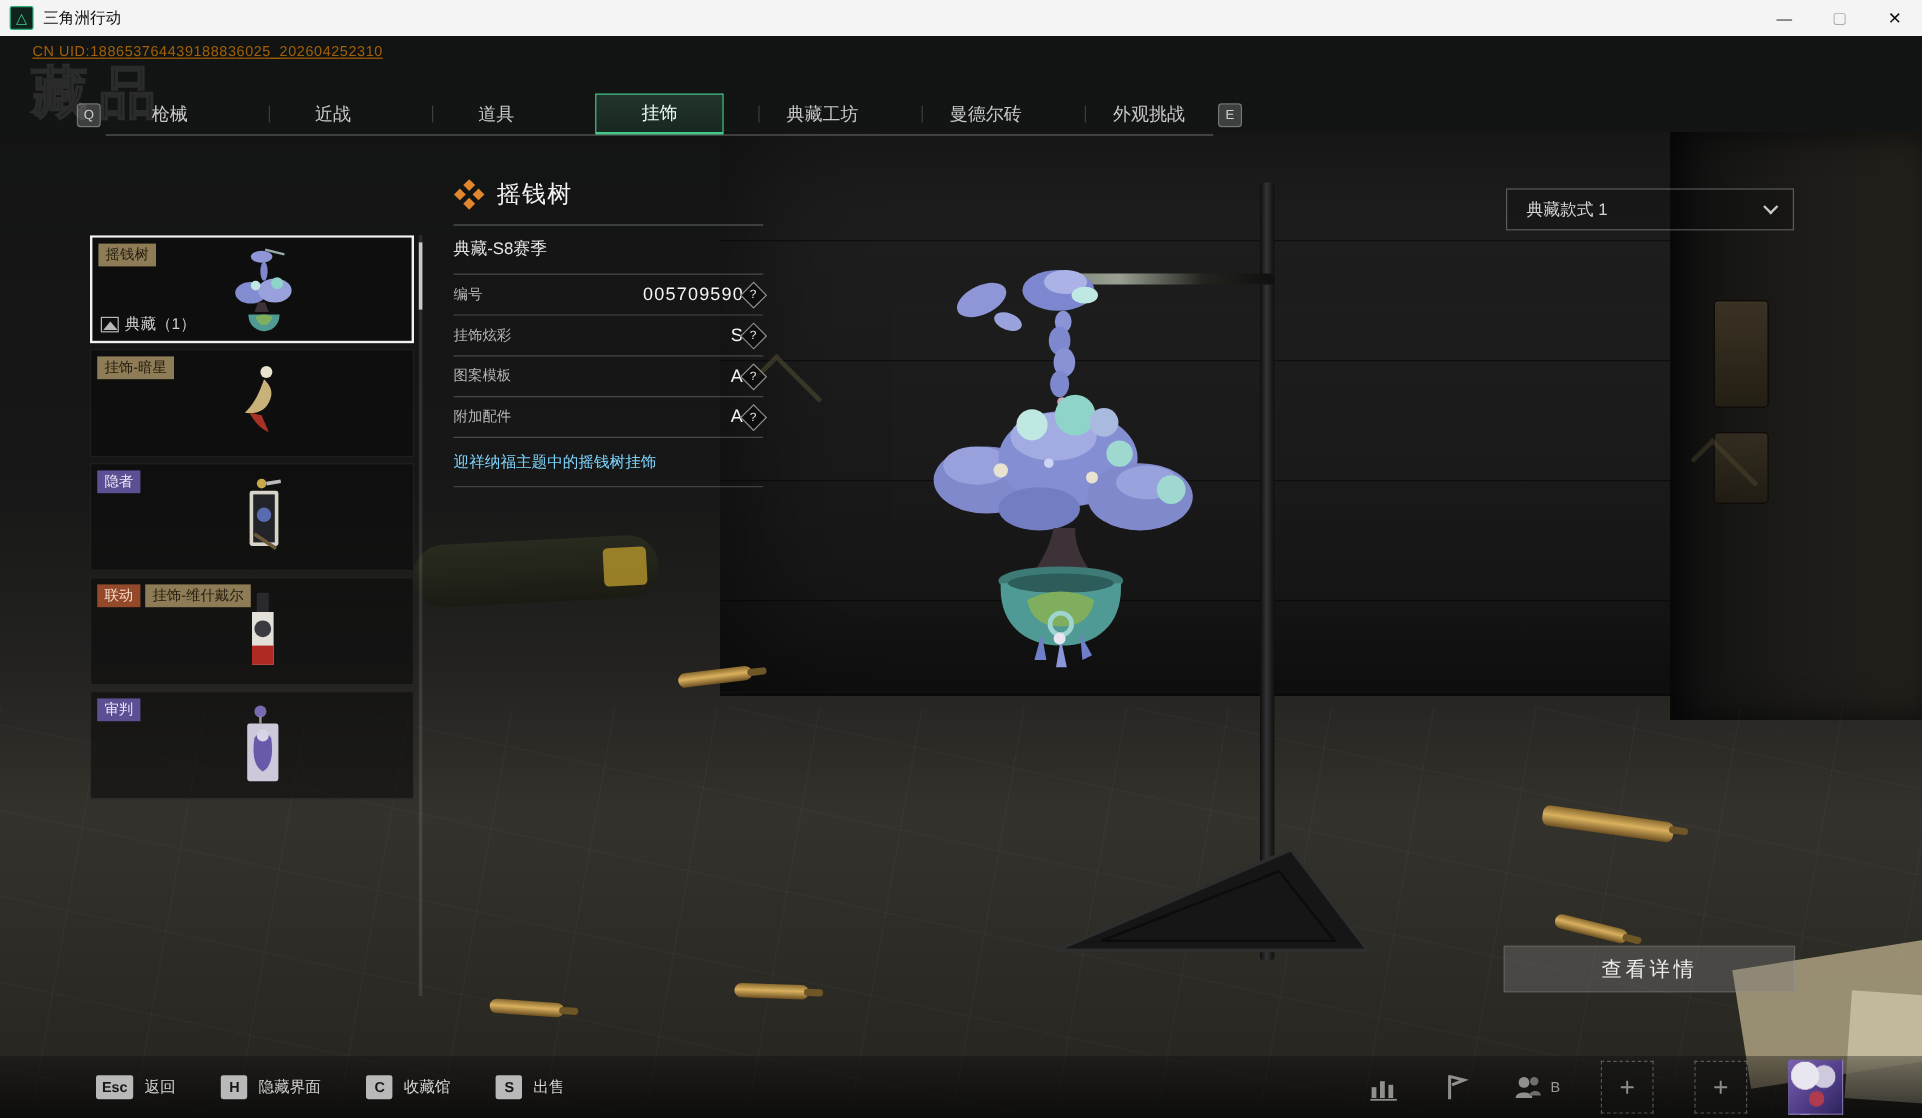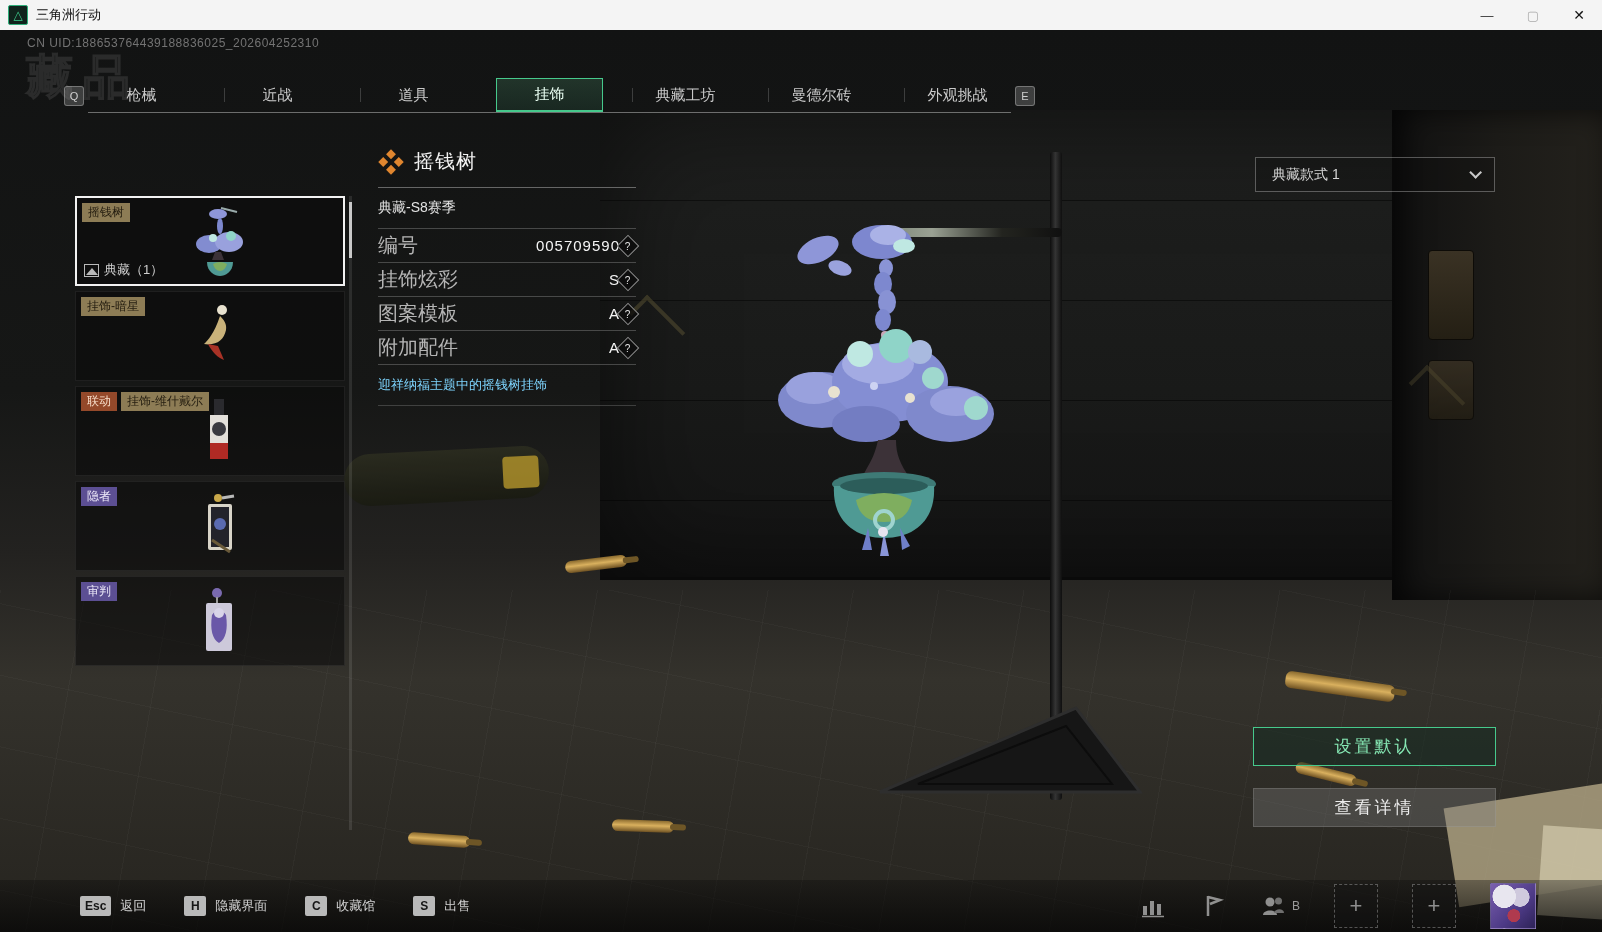--- a/index.html
+++ b/index.html
@@ -30,21 +30,21 @@
   .bullet::after { content:""; position:absolute; right:-12px; top:3px; width:16px; height:6px; border-radius:3px; background:#6e5626; }
   .bottle { position:absolute; left:344px; top:420px; width:205px; height:52px; border-radius:26px; background:linear-gradient(180deg,#2c2d20,#1a1b12); transform:rotate(-3deg); opacity:.9; }
   .bottle::after { content:""; position:absolute; right:10px; top:10px; width:36px; height:32px; background:#c7a42e; border-radius:4px; opacity:.8; }
 
   
   .pole { position:absolute; left:1050px; top:122px; width:12px; height:648px; background:linear-gradient(90deg,#0d0d0d,#343434 45%,#0f0f0f); border-radius:3px; }
   .arm { position:absolute; left:862px; top:198px; width:200px; height:9px; background:linear-gradient(90deg,#6f7a6e,#9aa193 35%,#23241f 70%,#101010); border-radius:4px; }
   .base-svg { position:absolute; left:840px; top:650px; }
 
   
-  .uid { position:absolute; left:27px; top:36px; font-size:12px; letter-spacing:.5px; color:#737373; z-index:5; }
+  .uid { position:absolute; left:27px; top:36px; font-size:12px; letter-spacing:.5px; color:#a16207; z-index:5;text-decoration:underline; }
   .watermark { position:absolute; left:26px; top:46px; font-size:47px; font-weight:bold; letter-spacing:10px; color:transparent; -webkit-text-stroke:1.2px rgba(255,255,255,.10); z-index:4; }
 
   .tabbar { position:absolute; left:64px; top:78px; height:35px; display:flex; align-items:center; z-index:10; }
   .keycap-sm { width:20px; height:20px; border-radius:3px; background:rgba(190,190,190,.25); border:1px solid rgba(220,220,220,.35); color:#cfcfcf; font-size:11px; display:flex; align-items:center; justify-content:center; }
   .tabs { display:flex; height:35px; margin:16px 4px; border-bottom:1px solid rgba(255,255,255,.38);gap:29px; }
   .tab { width:107px; height:100%; display:flex; align-items:center; justify-content:center; font-size:15px; color:#c9c9c9; position:relative; cursor:pointer; }
   .tab + .tab::before { content:""; position:absolute; left:0; top:10px; width:1px; height:14px; background:rgba(255,255,255,.18); }
   .tab.active { background:linear-gradient(180deg,rgba(52,92,70,.45),rgba(30,56,44,.55)); border:1px solid #46c98c; border-bottom:2px solid #46c98c; color:#eafff3; }
   .tab.active::before { display:none; }
 
@@ -64,21 +64,21 @@
   .coll-icon::after { content:""; position:absolute; left:1px; bottom:1px; width:0; height:0; border-left:6px solid transparent; border-right:6px solid transparent; border-bottom:7px solid #b9b9b9; }
   .scrollbar { position:absolute; left:349px; top:196px; width:3px; height:634px; background:rgba(255,255,255,.10); z-index:9; }
   .scroll-thumb { position:absolute; left:0; top:6px; width:3px; height:56px; background:#c9c9c9; }
 
   
   .detail { position:absolute; left:378px; top:148px; width:258px; z-index:10; }
   .d-title { display:flex; align-items:center; gap:10px; padding-bottom:12px; border-bottom:1px solid rgba(255,255,255,.35); }
   .d-title .txt { font-size:20px; color:#f2f2f2; letter-spacing:1px; }
   .d-season { padding:11px 0; font-size:14px; color:#e3e3e3; border-bottom:1px solid rgba(255,255,255,.22); }
   .d-row { display:flex; align-items:center; height:34px; border-bottom:1px solid rgba(255,255,255,.22); }
-  .d-row .lbl { flex:1; font-size:20px; color:#b5b5b5; }
+  .d-row .lbl { flex:1; font-size:12px; color:#b5b5b5; }
   .d-row .val { font-size:15px; color:#f5f5f5; letter-spacing:1px; }
   .qmark { width:16px; height:16px; transform:rotate(45deg); border:1px solid #8f8f8f; background:rgba(10,10,10,.7); display:flex; align-items:center; justify-content:center; }
   .qmark span { transform:rotate(-45deg); font-size:10px; color:#e5e5e5; }
   .d-desc { padding:11px 0; font-size:13px; color:#7dd3fc; border-bottom:1px solid rgba(255,255,255,.18); }
 
   
   .dropdown { position:absolute; left:1255px; top:157px; width:240px; height:35px; border:1px solid rgba(220,220,220,.35); background:rgba(10,10,10,.25); display:flex; align-items:center; padding:0 16px; color:#d5d5d5; font-size:14px; z-index:10; cursor:pointer; }
   .chev { margin-left:auto; width:9px; height:9px; border-right:2px solid #c9c9c9; border-bottom:2px solid #c9c9c9; transform:rotate(45deg) translateY(-3px); }
 
   
@@ -243,42 +243,42 @@
       <svg class="thumb" viewBox="0 0 70 76">
         <circle cx="38" cy="10" r="5" fill="#e8e2cf"></circle>
         <path d="M36 16 C30 34 24 40 20 44 C32 46 40 40 42 30 C43 24 40 20 36 16 Z" fill="#c9b27a"></path>
         <path d="M24 44 C28 52 34 58 40 60 L34 46 Z" fill="#a83226"></path>
       </svg>
     </div>
 
 
     <div class="card">
       <div class="badge-row">
-        <span class="badge linkage">联动</span>
-        <span class="badge gold">挂饰-维什戴尔</span>
-      </div>
-      <svg class="thumb" viewBox="0 0 70 76">
-        <rect x="30" y="4" width="10" height="16" fill="#2a2a2e"></rect>
-        <rect x="26" y="20" width="18" height="44" fill="#e3e0da"></rect>
-        <circle cx="35" cy="34" r="7" fill="#3a3a40"></circle>
-        <rect x="26" y="48" width="18" height="16" fill="#b02a24"></rect>
-      </svg>
-    </div>
-
-    <div class="card">
-      <div class="badge-row">
           <span class="badge purple">隐者</span>
         </div>
       <svg class="thumb" viewBox="0 0 70 76">
         <circle cx="34" cy="8" r="4" fill="#c9a84a"></circle>
           <line x1="38" y1="8" x2="50" y2="6" stroke="#b9b9b9" stroke-width="3"></line>
         <rect x="24" y="14" width="24" height="46" rx="2" fill="#d8d4c8"></rect>
         <rect x="27" y="17" width="18" height="40" fill="#23232a"></rect>
         <circle cx="36" cy="34" r="6" fill="#5a6ab0"></circle>
         <line x1="28" y1="50" x2="46" y2="62" stroke="#6a5a3a" stroke-width="3"></line>
+      </svg>
+    </div>
+
+    <div class="card">
+      <div class="badge-row">
+        <span class="badge linkage">联动</span>
+        <span class="badge gold">挂饰-维什戴尔</span>
+      </div>
+      <svg class="thumb" viewBox="0 0 70 76">
+        <rect x="30" y="4" width="10" height="16" fill="#2a2a2e"></rect>
+        <rect x="26" y="20" width="18" height="44" fill="#e3e0da"></rect>
+        <circle cx="35" cy="34" r="7" fill="#3a3a40"></circle>
+        <rect x="26" y="48" width="18" height="16" fill="#b02a24"></rect>
       </svg>
     </div>
 
     <div class="card">
       <div class="badge-row">
           <span class="badge purple">审判</span>
         </div>
       <svg class="thumb" viewBox="0 0 70 76">
         <circle cx="33" cy="8" r="5" fill="#7a6ab0"></circle>
           <line x1="33" y1="12" x2="33" y2="18" stroke="#9a9a9a" stroke-width="2"></line>
@@ -335,21 +335,20 @@
         </span>
     </div>
     <div class="d-desc">迎祥纳福主题中的摇钱树挂饰</div>
   </div>
 
   <div class="dropdown">
     <span>典藏款式 1</span>
     <span class="chev"></span>
   </div>
 
-  <div class="btn primary">设置默认</div>
   <div class="btn secondary">查看详情</div>
 
   <div class="bottombar">
     <div class="shortcuts">
       <div class="sc">
         <span class="keycap">Esc</span>
         <span class="sc-lbl">返回</span>
       </div>
       <div class="sc">
         <span class="keycap">H</span>

